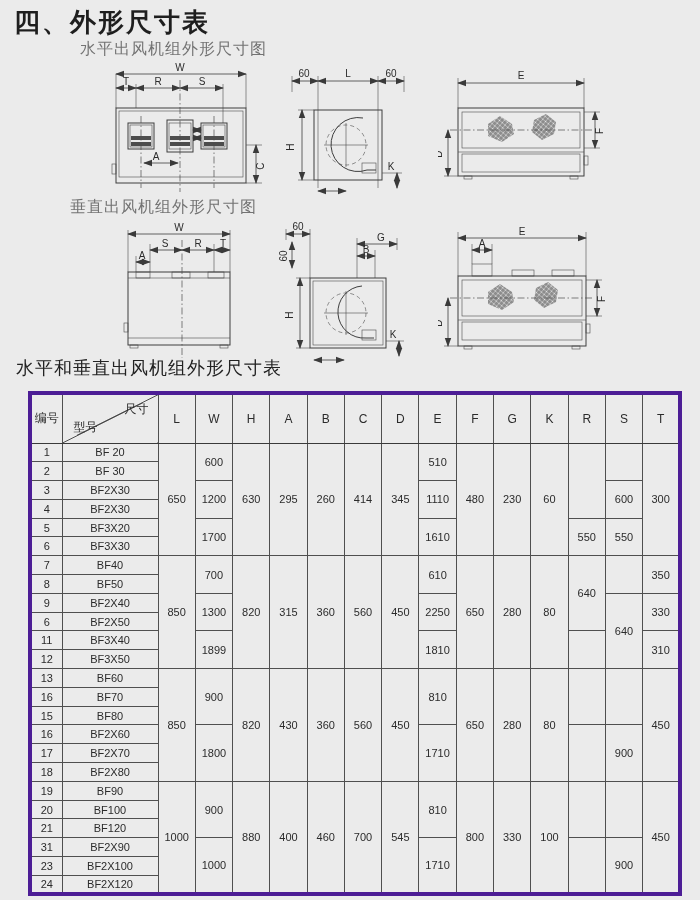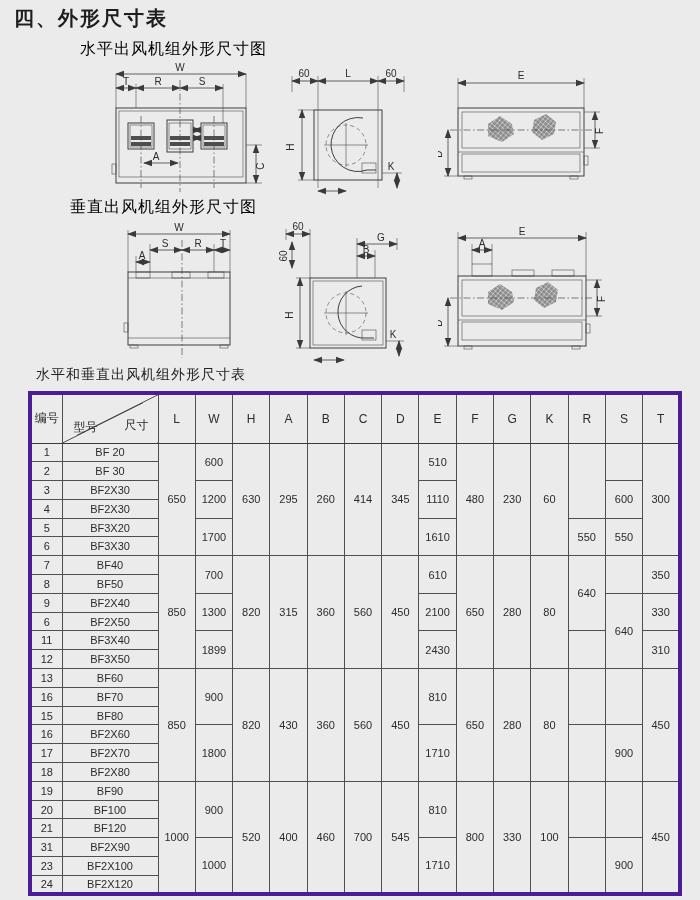--- a/index.html
+++ b/index.html
@@ -5,25 +5,25 @@
   html,body{margin:0;padding:0;}
   body{
     width:700px;height:900px;
     background:#ebebeb;
     font-family:"Liberation Sans", sans-serif;
     color:#2b2b2b;
     position:relative;
     overflow:hidden;
   }
   .abs{position:absolute;}
-  #page-title{left:14px;top:5px;font-size:20px;font-weight:bold;letter-spacing:2px;color:#1e1e1e;}
-  .fig-caption{font-size:16px;letter-spacing:1px;color:#000000;}
+  #page-title{left:14px;top:5px;font-size:26px;font-weight:bold;letter-spacing:2px;color:#1e1e1e;}
+  .fig-caption{font-size:16px;letter-spacing:1px;color:#737373;}
   #cap-h{left:80px;top:39px;}
   #cap-v{left:70px;top:197px;}
-  #table-caption{left:16px;top:366px;font-size:14px;letter-spacing:1px;color:#222;margin-left:20px;}
+  #table-caption{left:16px;top:356px;font-size:18px;letter-spacing:1px;color:#222;}
 
   
   .ln{stroke:#3e3e3e;stroke-width:1;fill:none;}
   .tn{stroke:#4a4a4a;stroke-width:0.6;fill:none;}
   .dim{stroke:#3e3e3e;stroke-width:0.8;fill:none;}
   .cl{stroke:#4a4a4a;stroke-width:0.7;stroke-dasharray:7 2.5 1.5 2.5;fill:none;}
   text.dl{font-family:"Liberation Sans",sans-serif;font-size:10px;fill:#2b2b2b;}
   .band{fill:#4d4d4d;}
 
   
@@ -33,21 +33,21 @@
   #dim-table thead tr{height:50px;}
   #dim-table tbody tr{height:18.8px;}
   #dim-table thead th{border-bottom:1.5px solid #3a3a3a;font-size:12px;}
   tr.grp td{border-top:2px solid #3a3a3a;}
   th.diag{position:relative;
     background:linear-gradient(to bottom right,
       transparent 0 calc(50% - 0.6px),
       #4f4f4f calc(50% - 0.6px) calc(50% + 0.6px),
       transparent calc(50% + 0.6px) 100%);
   }
-  th.diag .tr{position:absolute;top:22px;right:9px;}
+  th.diag .tr{position:absolute;top:6px;right:9px;}
   th.diag .bl{position:absolute;bottom:7px;left:11px;}
 </style>
 </head>
 <body>
 
 <svg width="0" height="0" style="position:absolute">
   <defs>
     <marker id="arr" viewBox="0 0 10 10" refX="9" refY="5" markerWidth="9" markerHeight="9" orient="auto-start-reverse" markerUnits="userSpaceOnUse">
       <path d="M0,1.4 L10,5 L0,8.6 z" fill="#3a3a3a"></path>
     </marker>
@@ -361,33 +361,33 @@
     <td rowspan="2">350</td>
   </tr>
   <tr>
     <td>8</td>
     <td>BF50</td>
   </tr>
   <tr>
     <td>9</td>
     <td>BF2X40</td>
     <td rowspan="2">1300</td>
-    <td rowspan="2">2100</td>
+    <td rowspan="2">2250</td>
     <td rowspan="4">640</td>
     <td rowspan="2">330</td>
   </tr>
   <tr>
     <td>6</td>
     <td>BF2X50</td>
   </tr>
   <tr>
     <td>11</td>
     <td>BF3X40</td>
     <td rowspan="2">1899</td>
-    <td rowspan="2">2430</td>
+    <td rowspan="2">1810</td>
     <td rowspan="2"></td>
     <td rowspan="2">310</td>
   </tr>
   <tr>
     <td>12</td>
     <td>BF3X50</td>
   </tr>
 
   <tr class="grp">
     <td>13</td>
@@ -430,21 +430,21 @@
   <tr>
     <td>18</td>
     <td>BF2X80</td>
   </tr>
 
   <tr class="grp">
     <td>19</td>
     <td>BF90</td>
     <td rowspan="6">1000</td>
     <td rowspan="3">900</td>
-    <td rowspan="6">520</td>
+    <td rowspan="6">880</td>
     <td rowspan="6">400</td>
     <td rowspan="6">460</td>
     <td rowspan="6">700</td>
     <td rowspan="6">545</td>
     <td rowspan="3">810</td>
     <td rowspan="6">800</td>
     <td rowspan="6">330</td>
     <td rowspan="6">100</td>
     <td rowspan="3"></td>
     <td rowspan="3"></td>

